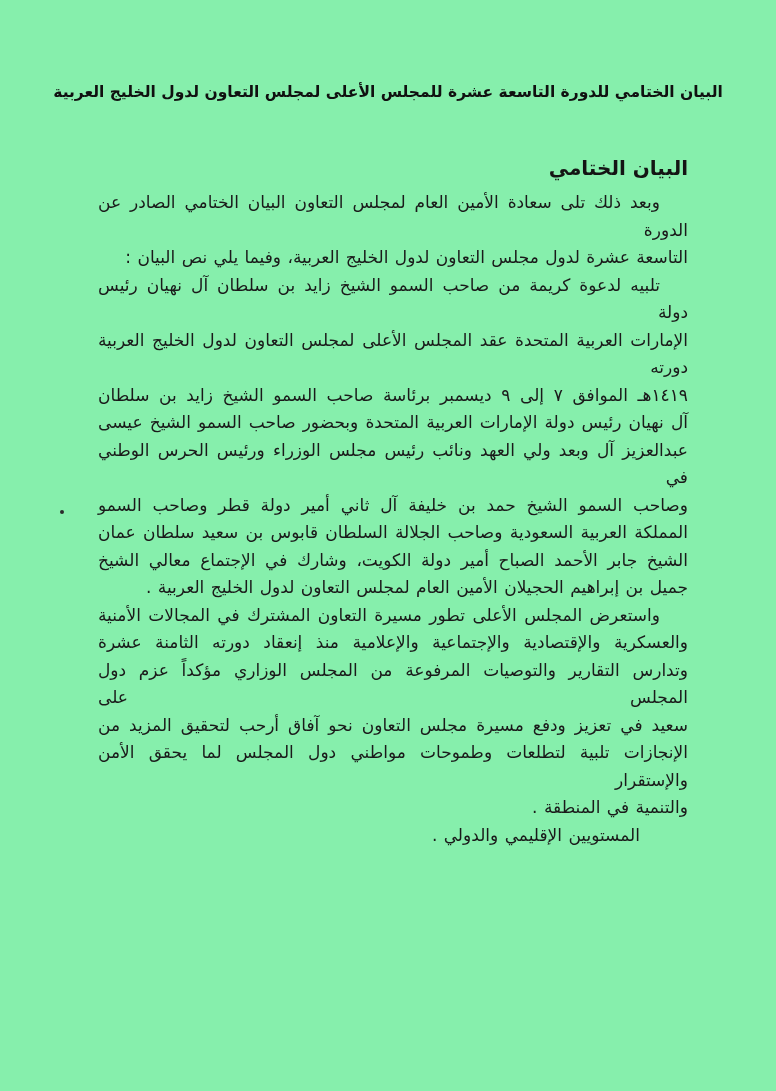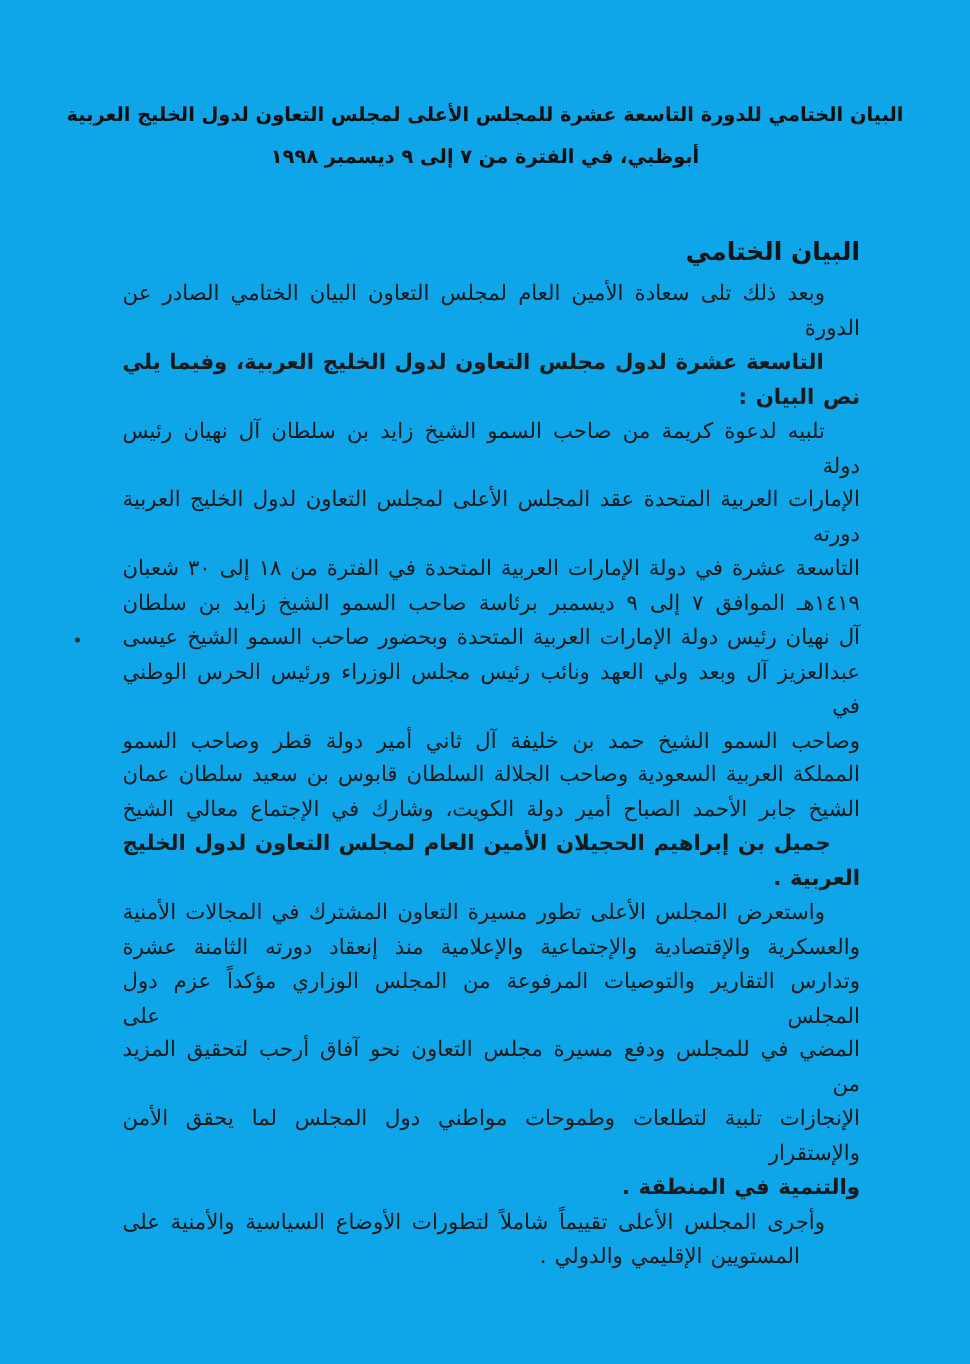--- a/index.html
+++ b/index.html
@@ -1,19 +1,19 @@
 <!DOCTYPE html>
 <html lang="ar"><head>
 <meta charset="utf-8">
 <style>
   html,body { margin:0; padding:0; background:#ffffff; }
   .page {
     position:relative;
     width:776px; height:1091px;
-    background:#0ea5e9;
+    background:#86efac;
     color:#161616;
     font-family:"DejaVu Sans", sans-serif;
     overflow:hidden;
     direction:rtl;
   }
   .title-block {
     padding-top:76px;
     text-align:center;
     font-weight:bold;
     font-size:15.5px;
@@ -33,60 +33,57 @@
     font-size:17px;
     line-height:27.5px;
     color:#1a1a1a;
   }
   .line {
     text-align:justify;
     text-align-last:justify;
     word-spacing:1px;
   }
   .line.first { text-indent:28px; }
-  .line.last  { text-align:left; text-align-last:right;font-weight:bold; }
+  .line.last  { text-align:left; text-align-last:right; }
   .line.last-inset { text-align:right; text-align-last:right; padding-left:0; padding-right:48px; }
   .speck {
     position:absolute;
     left:60px; top:510px;
     width:4px; height:4px;
     border-radius:50%;
     background:#2b2b2b;
   }
 </style>
 </head>
 <body>
 
 <div class="page">
 
   <div class="title-block">
     <div>البيان الختامي للدورة التاسعة عشرة للمجلس الأعلى لمجلس التعاون لدول الخليج العربية</div>
-    <div>أبوظبي، في الفترة من ٧ إلى ٩ ديسمبر ١٩٩٨</div>
   </div>
 
   <div class="section-heading">البيان الختامي</div>
 
   <div class="body-text">
     <div class="line first">وبعد ذلك تلى سعادة الأمين العام لمجلس التعاون البيان الختامي الصادر عن الدورة</div>
     <div class="line last">التاسعة عشرة لدول مجلس التعاون لدول الخليج العربية، وفيما يلي نص البيان :</div>
     <div class="line first">تلبيه لدعوة كريمة من صاحب السمو الشيخ زايد بن سلطان آل نهيان رئيس دولة</div>
     <div class="line">الإمارات العربية المتحدة عقد المجلس الأعلى لمجلس التعاون لدول الخليج العربية دورته</div>
-    <div class="line">التاسعة عشرة في دولة الإمارات العربية المتحدة في الفترة من ١٨ إلى ٣٠ شعبان</div>
     <div class="line">١٤١٩هـ الموافق ٧ إلى ٩ ديسمبر برئاسة صاحب السمو الشيخ زايد بن سلطان</div>
     <div class="line">آل نهيان رئيس دولة الإمارات العربية المتحدة وبحضور صاحب السمو الشيخ عيسى</div>
     <div class="line">عبدالعزيز آل وبعد ولي العهد ونائب رئيس مجلس الوزراء ورئيس الحرس الوطني في</div>
     <div class="line">وصاحب السمو الشيخ حمد بن خليفة آل ثاني أمير دولة قطر وصاحب السمو</div>
     <div class="line">المملكة العربية السعودية وصاحب الجلالة السلطان قابوس بن سعيد سلطان عمان</div>
     <div class="line">الشيخ جابر الأحمد الصباح أمير دولة الكويت، وشارك في الإجتماع معالي الشيخ</div>
     <div class="line last">جميل بن إبراهيم الحجيلان الأمين العام لمجلس التعاون لدول الخليج العربية .</div>
     <div class="line first">واستعرض المجلس الأعلى تطور مسيرة التعاون المشترك في المجالات الأمنية</div>
     <div class="line">والعسكرية والإقتصادية والإجتماعية والإعلامية منذ إنعقاد دورته الثامنة عشرة</div>
     <div class="line">وتدارس التقارير والتوصيات المرفوعة من المجلس الوزاري مؤكداً عزم دول المجلس على</div>
-    <div class="line">المضي في للمجلس ودفع مسيرة مجلس التعاون نحو آفاق أرحب لتحقيق المزيد من</div>
+    <div class="line">سعيد في تعزيز ودفع مسيرة مجلس التعاون نحو آفاق أرحب لتحقيق المزيد من</div>
     <div class="line">الإنجازات تلبية لتطلعات وطموحات مواطني دول المجلس لما يحقق الأمن والإستقرار</div>
     <div class="line last">والتنمية في المنطقة .</div>
-    <div class="line first">وأجرى المجلس الأعلى تقييماً شاملاً لتطورات الأوضاع السياسية والأمنية على</div>
     <div class="line last-inset">المستويين الإقليمي والدولي .</div>
   </div>
 
   <div class="speck"></div>
 
 </div>
 
 </body></html>

